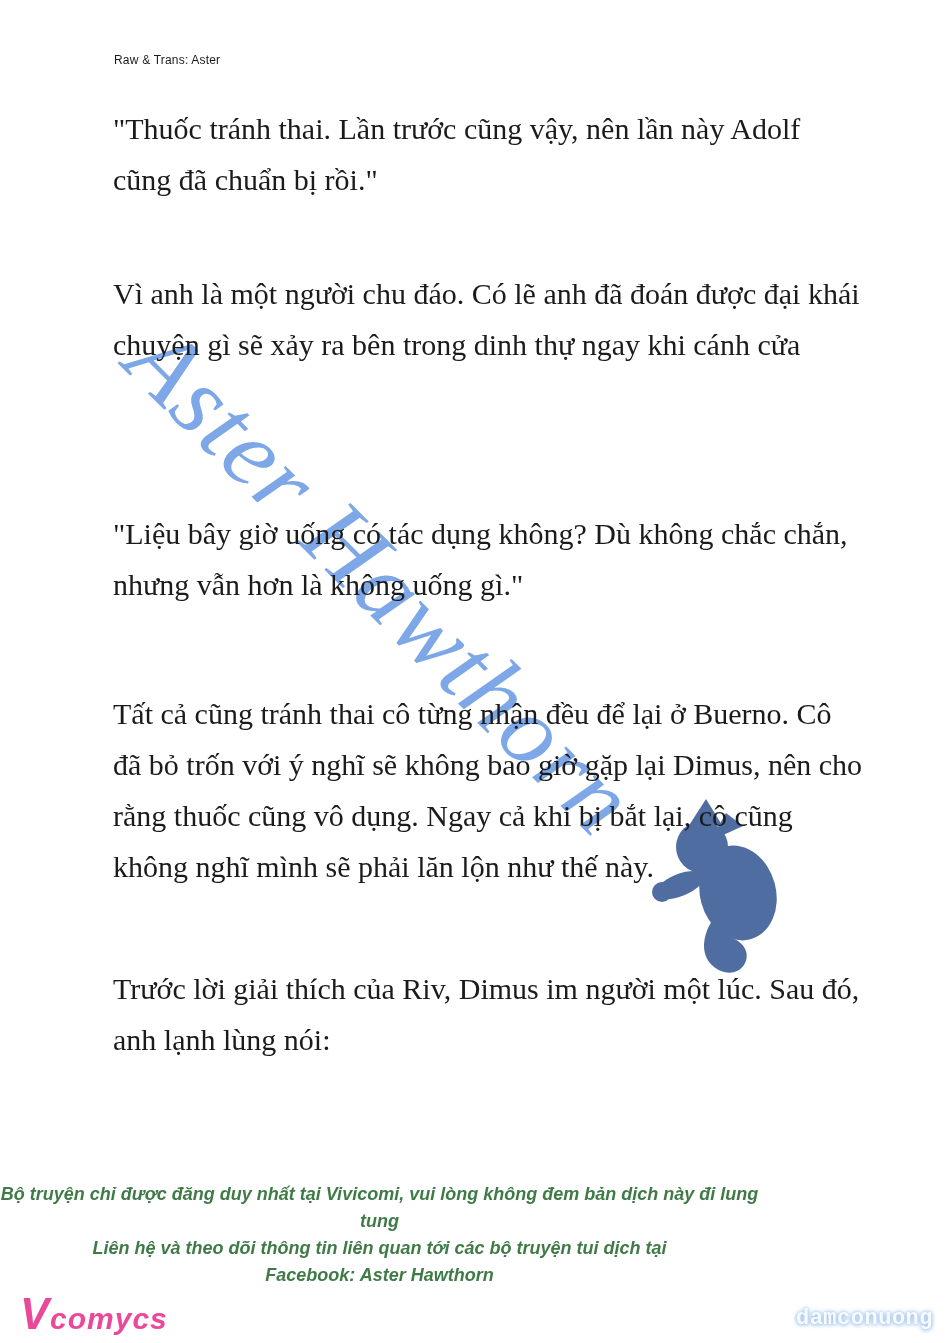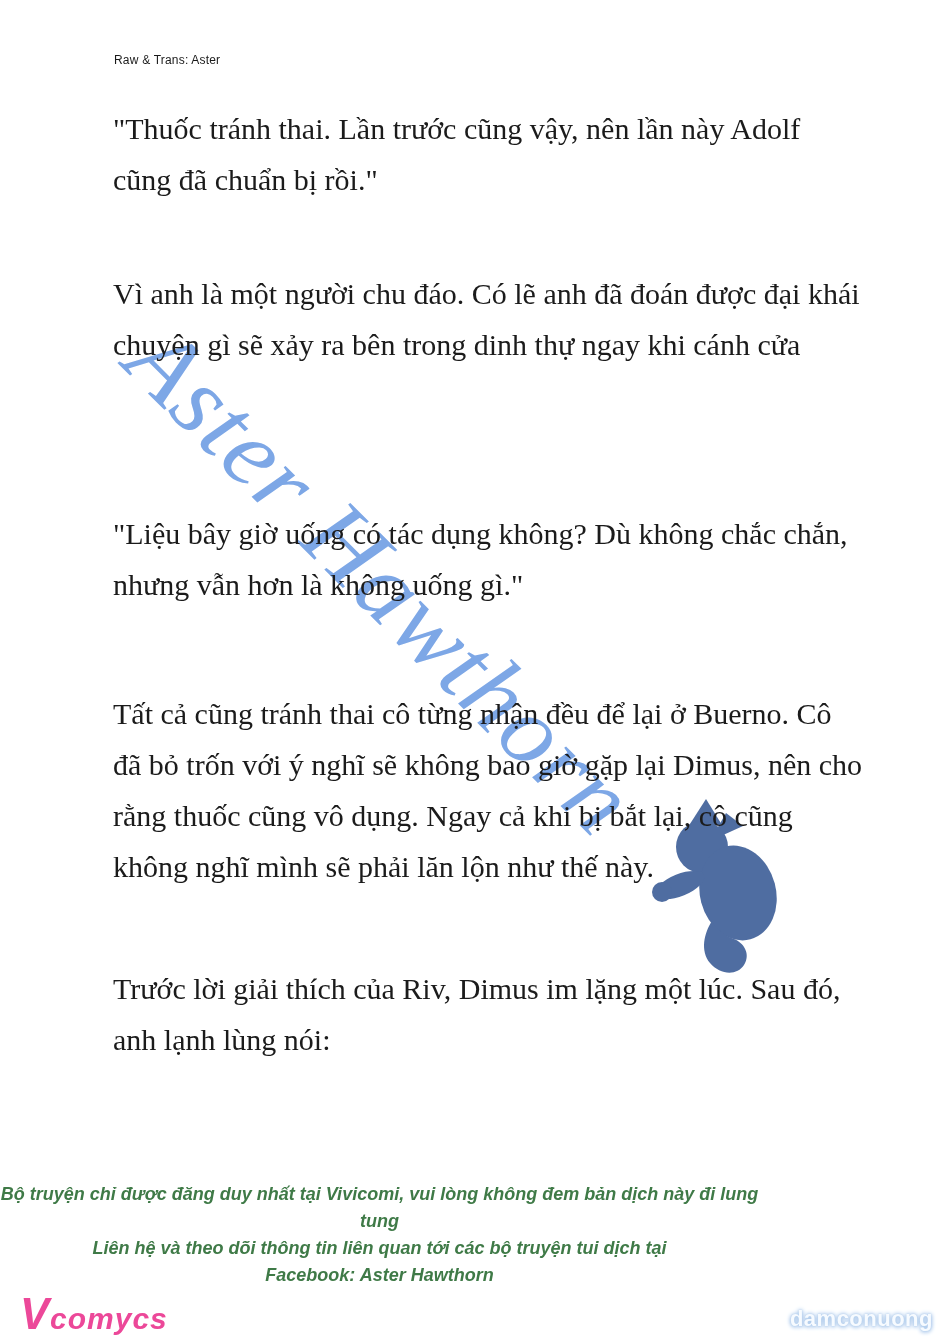--- a/index.html
+++ b/index.html
@@ -44,21 +44,21 @@
   .logo {
     position:absolute; left:20px; top:1290px; z-index:2;
     font-family:"Liberation Sans", sans-serif;
     font-style:italic; font-weight:bold;
     font-size:30px; letter-spacing:1px;
     color:#ec4899;
   }
   .logo::first-letter { font-size:1.45em; }
   .corner {
     position:absolute; right:17px; top:1306px; z-index:2;
-    font-family:Liberation Sans, sans-serif;
+    font-family:Liberation Mono, monospace;
     font-weight:bold; font-size:22px; letter-spacing:0.5px;
     color:#f7fbff;
     text-shadow:0 0 2px #b4cfee, 0 0 5px #9fc1e8, 0 1px 4px #a9c6ea;
   }
 </style>
 </head>
 <body>
 
 <div class="page">
 
@@ -94,21 +94,21 @@
   </div>
 
   <div class="para p4">
     <div>Tất cả cũng tránh thai cô từng nhận đều để lại ở Buerno. Cô</div>
     <div>đã bỏ trốn với ý nghĩ sẽ không bao giờ gặp lại Dimus, nên cho</div>
     <div>rằng thuốc cũng vô dụng. Ngay cả khi bị bắt lại, cô cũng</div>
     <div>không nghĩ mình sẽ phải lăn lộn như thế này.</div>
   </div>
 
   <div class="para p5">
-    <div>Trước lời giải thích của Riv, Dimus im lặng một lúc. Sau đó,</div>
+    <div>Trước lời giải thích của Riv, Dimus im người một lúc. Sau đó,</div>
     <div>anh lạnh lùng nói:</div>
   </div>
 
   <div class="footer">
     <div>Bộ truyện chỉ được đăng duy nhất tại Vivicomi, vui lòng không đem bản dịch này đi lung tung</div>
     <div>Liên hệ và theo dõi thông tin liên quan tới các bộ truyện tui dịch tại</div>
     <div>Facebook: Aster Hawthorn</div>
   </div>
 
   <div class="logo">Vcomycs</div>

